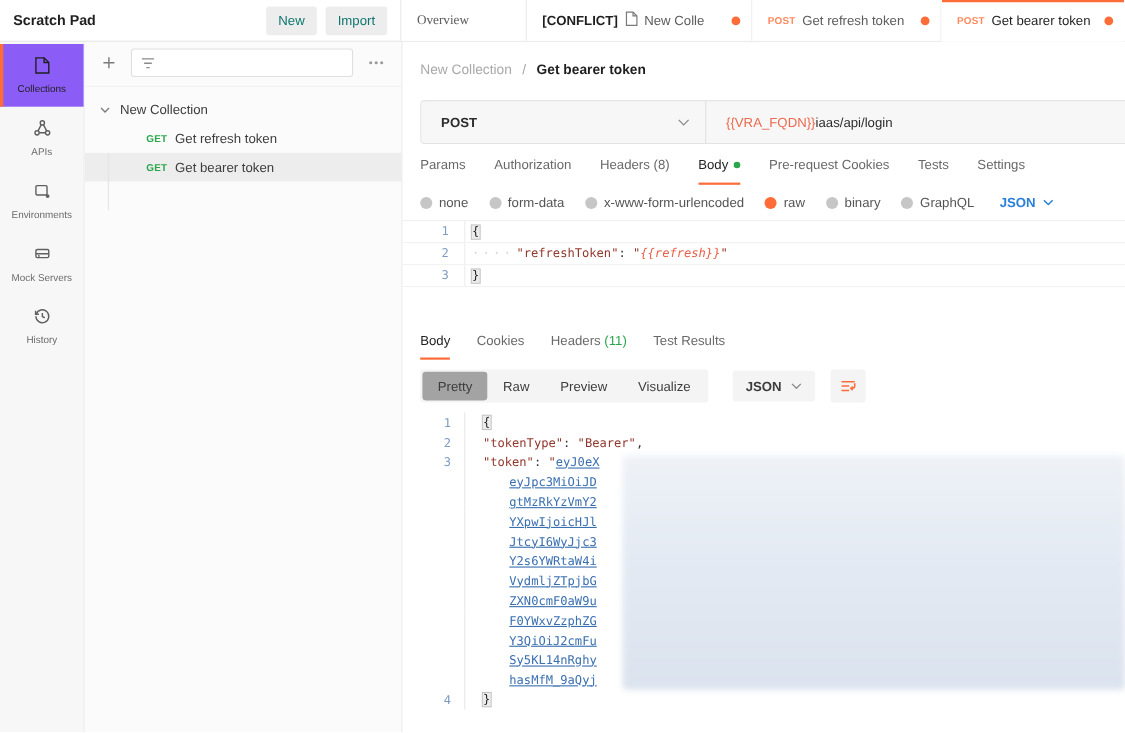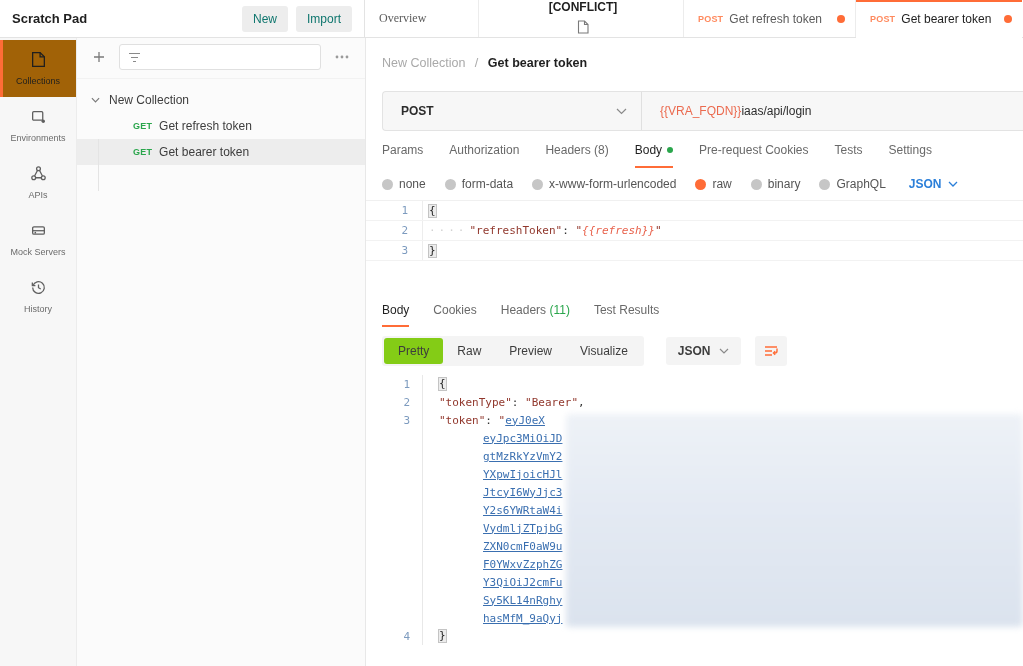--- a/index.html
+++ b/index.html
@@ -14,31 +14,31 @@
   .header-left { width:365px; flex:none; display:flex; align-items:center; padding:0 12px; border-right:1px solid #e3e3e3; }
   .app-title { font-size:13px; font-weight:bold; color:#1f1f1f; flex:1; }
   .hbtn { background:#ededed; border:none; border-radius:3px; padding:6px 11px; font-size:12px; color:#0f766e; margin-left:8px; font-family:inherit; cursor:pointer; }
   .tabbar { flex:1; display:flex; align-items:stretch; }
   .tab { display:flex; align-items:center; gap:6px; padding:0 10px 0 14px; font-size:12px; color:#5c5c5c; border-right:1px solid #ececec; position:relative; cursor:pointer; background:#fff; }
   .tab.active { box-shadow:inset 0 2px 0 #ff6c37, 0 1px 0 #fff; color:#1f1f1f; }
   .tab .conflict { font-weight:bold; color:#1f1f1f; }
   .tab .meth { color:#ff8a5e; font-size:9px; font-weight:bold; letter-spacing:.2px; }
   .tab .dot { width:8px; height:8px; border-radius:50%; background:#ff6c37; margin-left:auto; flex:none; }
   .t-overview { width:114px;font-family:Liberation Serif, serif; }
-  .t-conflict { width:205px;flex-direction:column; }
+  .t-conflict { width:205px; }
   .t-refresh { width:172px; }
   .t-bearer  { width:166px; border-right:none; }
   .file-ic { flex:none; }
   
   .workspace { display:flex; height:628px; }
   
   .activity { width:77px; flex:none; background:#f7f7f7; border-right:1px solid #ececec; padding-top:2px; }
   .activity-item { height:57px; display:flex; flex-direction:column; align-items:center; justify-content:center; gap:6px; color:#6b6b6b; font-size:9px; position:relative; cursor:pointer; }
   .activity-item svg { stroke:#5f5f5f; }
-  .activity-item.active { background:#a16207; color:#1f1f1f; }
+  .activity-item.active { background:#8b5cf6; color:#1f1f1f; }
   .activity-item.active svg { stroke:#1f1f1f; }
   .activity-item.active::before { content:""; position:absolute; left:0; top:0; bottom:0; width:3px; background:#ff6c37; }
   
   .sidebar { width:289px; flex:none; background:#fbfbfb; border-right:1px solid #e8e8e8; padding-top:6px; }
   .sidebar-toolbar { display:flex; align-items:center; padding:0 12px 8px 12px; border-bottom:1px solid #f2f2f2; }
   .plus-btn { width:20px; height:20px; display:flex; align-items:center; justify-content:center; cursor:pointer; flex:none; }
   .filter-box { flex:1; height:26px; background:#fff; border:1px solid #e0e0e0; border-radius:3px; display:flex; align-items:center; padding:0 8px; margin:0 10px; }
   .filter-box input { border:none; outline:none; flex:1; font-size:12px; font-family:inherit; background:transparent; margin-left:6px; }
   .more-btn { width:22px; height:20px; display:flex; align-items:center; justify-content:center; cursor:pointer; flex:none; }
   .tree { position:relative; padding-top:8px; font-size:12px; color:#3d3d3d; }
@@ -84,30 +84,30 @@
   .jvar { color:#e8604a; font-style:italic; }
   
   .resp-spacer { height:42px; }
   .resp-tabs { display:flex; gap:24px; padding:0 16px; font-size:12px; color:#696969; }
   .resp-tab { padding-bottom:8px; border-bottom:2px solid transparent; cursor:pointer; white-space:nowrap; }
   .resp-tab.active { color:#1f1f1f; border-bottom-color:#ff6c37; }
   .count-green { color:#2aa64c; }
   .resp-toolbar { display:flex; align-items:center; padding:9px 16px; gap:14px; }
   .segmented { display:flex; background:#f4f4f4; border-radius:3px; padding:2px; font-size:12px; color:#3d3d3d; }
   .seg { padding:6px 14px; border-radius:3px; cursor:pointer; white-space:nowrap; }
-  .seg.sel { background:#84cc16;text-align:right; }
+  .seg.sel { background:#a3a3a3;text-align:right; }
   .json-btn { background:#f4f4f4; border-radius:3px; padding:7px 12px; font-size:12px; color:#3d3d3d; display:flex; align-items:center; gap:8px; cursor:pointer; margin-left:8px; font-weight:600;}
   .wrap-btn { background:#f4f4f4; border-radius:3px; width:32px; height:30px; display:flex; align-items:center; justify-content:center; cursor:pointer; }
   
   .resp-editor { flex:1; font-family:"DejaVu Sans Mono", monospace; font-size:11px; position:relative; cursor:text; }
   .rline { display:flex; align-items:center; height:18px; }
   .rgutter { width:56px; flex:none; text-align:right; color:#7d9bbf; padding-right:12px; }
   .rcontent { flex:1; border-left:1px solid #e8e8e8; padding-left:16px; align-self:stretch; display:flex; align-items:center; white-space:pre; }
   .tok { color:#3a6fb0; text-decoration:underline; }
-  .wrap-indent { margin-left:44px; }
+  .wrap-indent { margin-left:24px; }
   .blur-overlay { position:absolute; left:200px; right:0; top:376px; height:213px; z-index:5;
     background:linear-gradient(180deg, #eef2f7 0%, #e4eaf3 45%, #dbe3ee 100%);
     filter:blur(3px); border-radius:4px; }
 </style>
 </head>
 <body>
 
 <div class="app">
 
   <div class="header">
@@ -152,36 +152,36 @@
           <svg width="17" height="17" viewBox="0 0 16 16" fill="none" stroke-width="1.2">
               <path d="M2.5 1.5h7L13.5 5.5v9h-11z"></path>
               <path d="M9.5 1.5V5.5h4"></path>
             </svg>
         </span>
         <span>Collections</span>
       </div>
       <div class="activity-item">
         <span>
           <svg width="17" height="17" viewBox="0 0 16 16" fill="none" stroke-width="1.2">
-              <rect x="2.5" y="3.5" width="9.5" height="8" rx="1"></rect>
-              <circle cx="12.5" cy="12.5" r="1.6" fill="#5f5f5f" stroke="none"></circle>
-            </svg>
-        </span>
-        <span>Environments</span>
-      </div>
-      <div class="activity-item">
-        <span>
-          <svg width="17" height="17" viewBox="0 0 16 16" fill="none" stroke-width="1.2">
               <circle cx="8" cy="3.5" r="1.8"></circle>
               <circle cx="3.5" cy="12" r="1.8"></circle>
               <circle cx="12.5" cy="12" r="1.8"></circle>
               <path d="M7 5.2 4.3 10.3M9 5.2l2.7 5.1M5.4 12h5.2"></path>
             </svg>
         </span>
         <span>APIs</span>
+      </div>
+      <div class="activity-item">
+        <span>
+          <svg width="17" height="17" viewBox="0 0 16 16" fill="none" stroke-width="1.2">
+              <rect x="2.5" y="3.5" width="9.5" height="8" rx="1"></rect>
+              <circle cx="12.5" cy="12.5" r="1.6" fill="#5f5f5f" stroke="none"></circle>
+            </svg>
+        </span>
+        <span>Environments</span>
       </div>
       <div class="activity-item">
         <span>
           <svg width="17" height="17" viewBox="0 0 16 16" fill="none" stroke-width="1.2">
               <rect x="2.5" y="4.5" width="11" height="7" rx="1.2"></rect>
               <path d="M2.5 8.2h11"></path>
               <circle cx="5" cy="10" r=".8" fill="#5f5f5f" stroke="none"></circle>
             </svg>
         </span>
         <span>Mock Servers</span>

